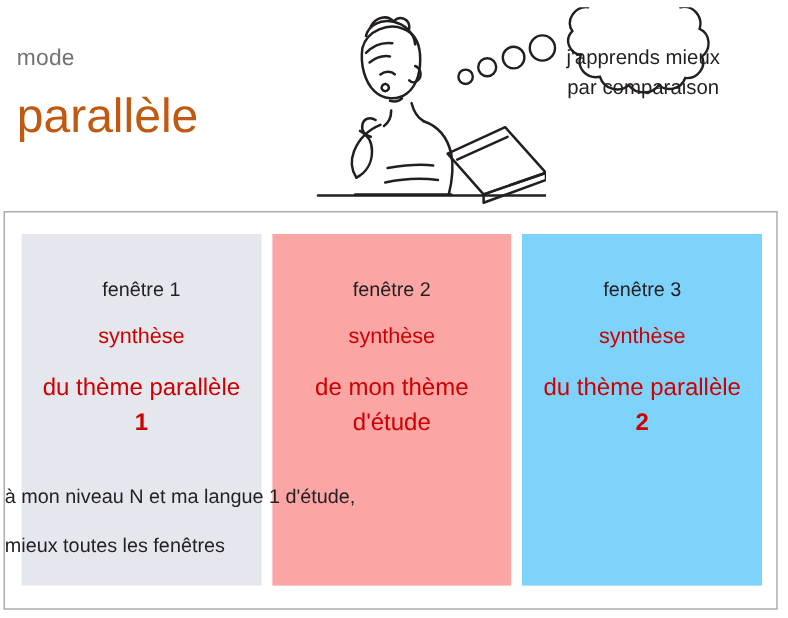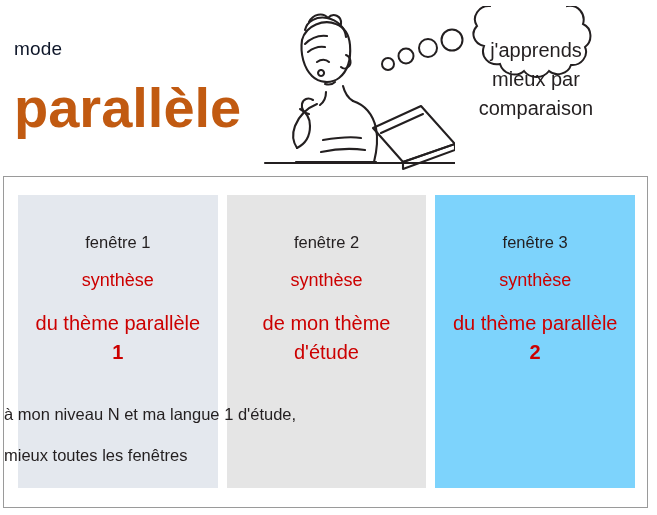--- a/index.html
+++ b/index.html
@@ -24,29 +24,29 @@
     left: 0;
     top: 0;
     width: 657px;
     height: 172px;
   }
   #mode-label {
     position: absolute;
     left: 14px;
     top: 38px;
     font-size: 19px;
-    color: #0f172a;
+    color: #737373;
     letter-spacing: 0.2px;
   }
   #mode-title {
     position: absolute;
     left: 14px;
     top: 75px;
-    font-size: 56px;
-    font-weight: bold;
+    font-size: 40px;
+    font-weight: normal;
     color: #c15a11;
     letter-spacing: 0px;
   }
 
   
   #illustration {
     position: absolute;
     left: 205px;
     top: 0px;
     width: 250px;
@@ -58,21 +58,21 @@
     top: 6px;
     width: 262px;
     height: 132px;
   }
   #bubble-text {
     position: absolute;
     left: 88px;
     top: 30px;
     width: 136px;
     text-align: center;
-    font-size: 20px;
+    font-size: 17px;
     color: #231f20;
     line-height: 1.45;
   }
 
   
   #panel {
     position: absolute;
     left: 3px;
     top: 176px;
     width: 645px;
@@ -90,21 +90,21 @@
     display: flex;
     gap: 9px;
   }
   .window-col {
     width: 200px;
     height: 293px;
     box-sizing: border-box;
     padding-top: 38px;
   }
   .w1 { background: #e4e8ee; }
-  .w2 { background: #e5e5e5; }
+  .w2 { background: #fca5a5; }
   .w3 { background: #7dd3fc; }
 
   .win-name {
     text-align: center;
     font-size: 16.5px;
     color: #231f20;
     margin-bottom: 18px;
   }
   .win-synth {
     text-align: center;

